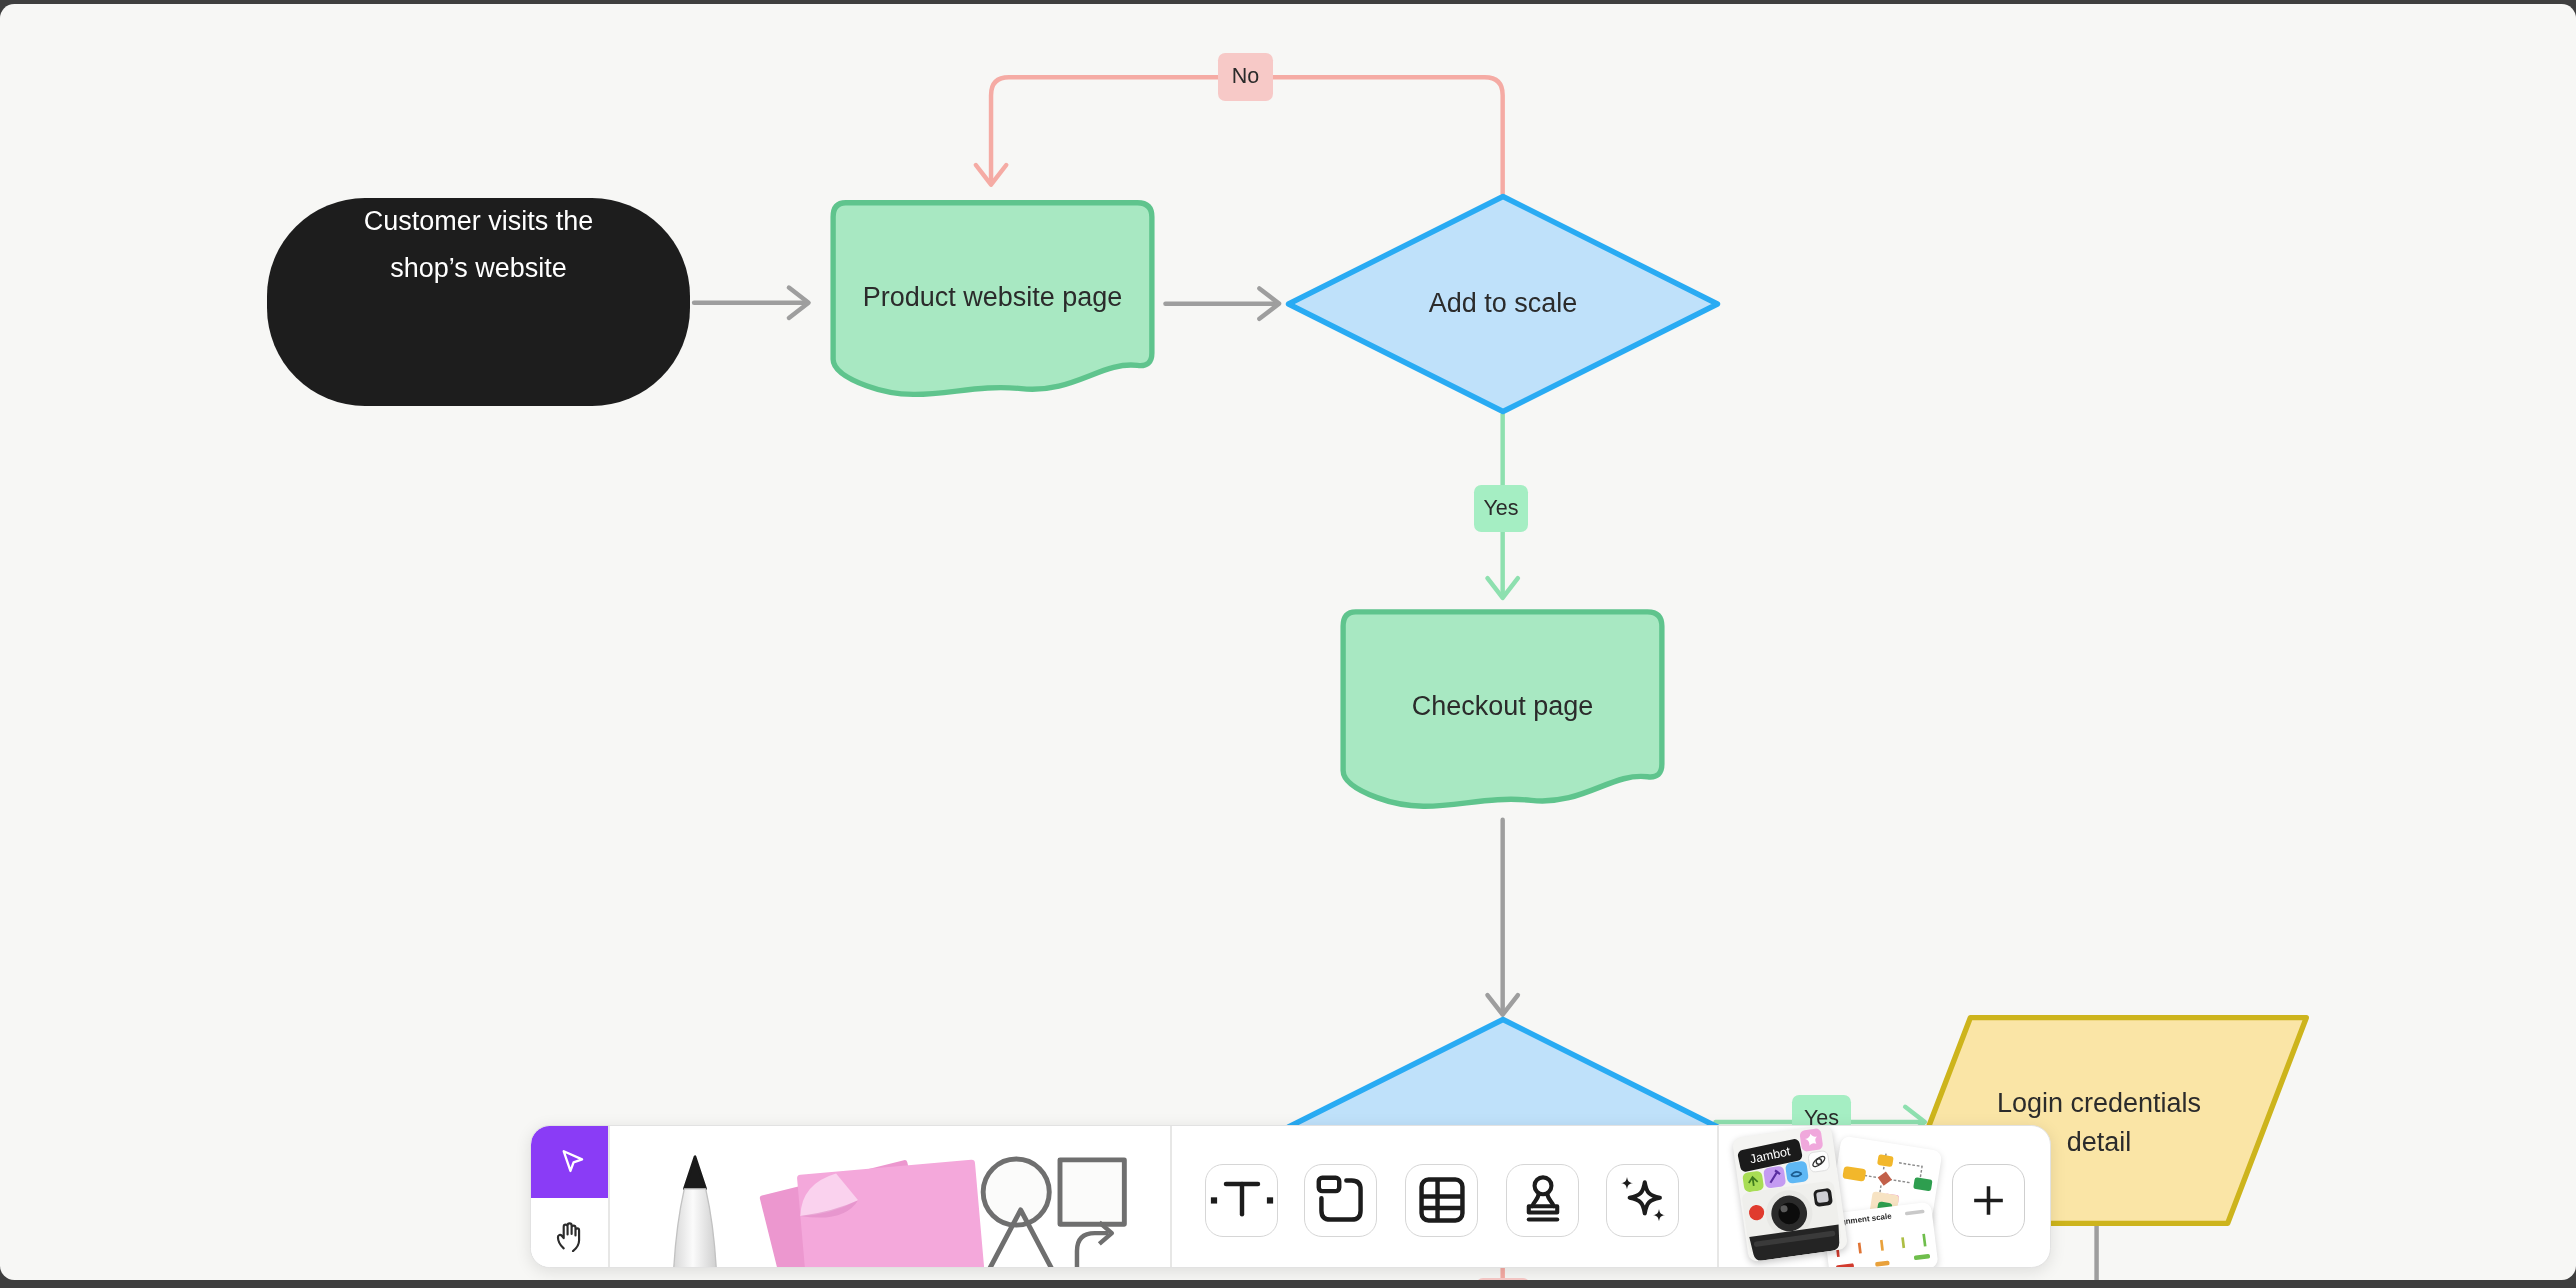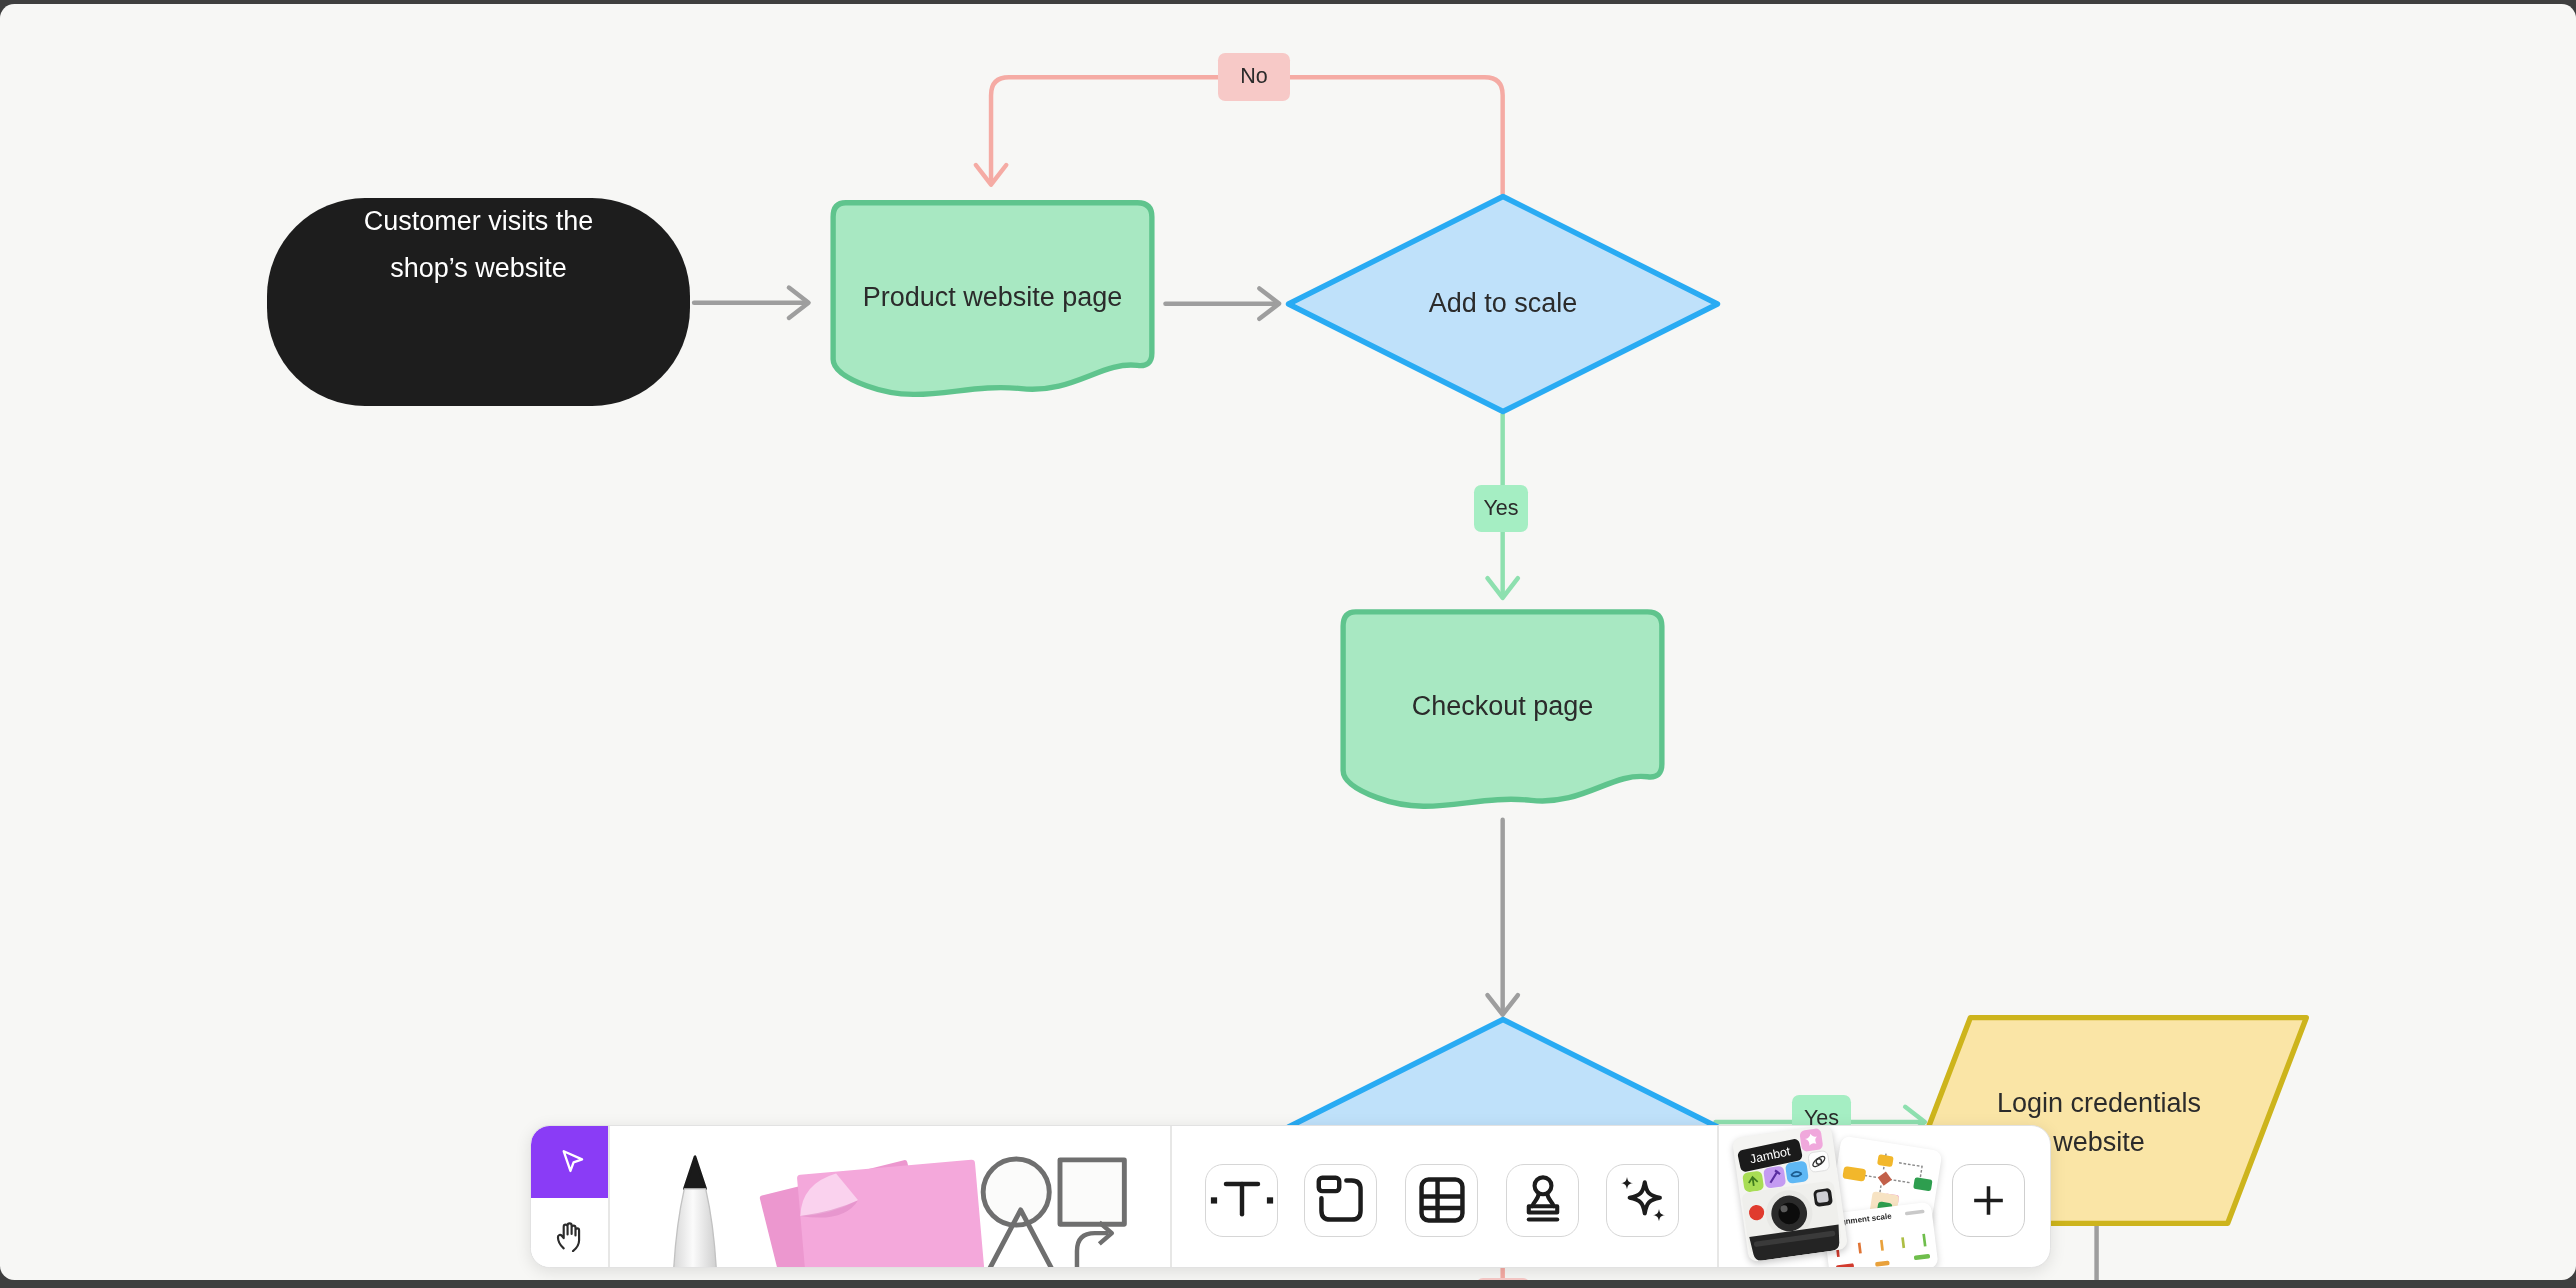--- a/index.html
+++ b/index.html
@@ -24,21 +24,21 @@
   #node-checkout{left:1327px;top:597px;width:351px;height:222px;}
   #label-checkout{left:1327px;top:687px;width:351px;}
   #node-customer{left:1284px;top:1011px;width:438px;height:224px;}
   #label-customer{left:1284px;top:1080px;width:438px;}
   #node-login{left:1889px;top:1011px;width:420px;height:211px;}
   #label-login{left:1889px;top:1080px;width:420px;line-height:39px;}
 
   
   .edge-label{position:absolute;z-index:10;display:flex;align-items:center;justify-content:center;
               font-size:21.5px;color:#2B2B2B;border-radius:7.2px;}
-  #edge-label-no{left:1218px;top:49px;width:72px;height:48px;background:#F7C9C7;}
+  #edge-label-no{left:1218px;top:49px;width:55px;height:48px;background:#F7C9C7;}
   #edge-label-yes1{left:1474px;top:481px;width:54px;height:47px;background:#A5EEC3;}
   #edge-label-yes2{left:1792px;top:1091px;width:59px;height:47px;background:#A5EEC3;}
   #edge-label-no2-clipped{left:1476px;top:1274px;width:54px;height:7.2px;background:#F7C9C7;
               border-radius:7.2px 7.2px 0 0;}
 
   
   .toolbar{position:absolute;left:530px;top:1121px;width:1521px;height:143px;background:#FFFFFF;
            border:0.9px solid #E2E2E2;border-radius:19.7px;box-shadow:0 3.6px 16px rgba(0,0,0,0.10);
            z-index:50;overflow:hidden;box-sizing:border-box;}
   .tb-divider{position:absolute;top:0;bottom:0;width:1.8px;background:#E7E7E6;}
@@ -139,21 +139,21 @@
     <div class="node-label" id="label-checkout">Checkout page</div>
 
     <svg class="node" id="node-customer" viewBox="0 0 490 250" preserveAspectRatio="none">
       <polygon points="245,5 485,125 245,245 5,125" fill="#BFE1FA" stroke="#29ABF3" stroke-width="6" stroke-linejoin="round"></polygon>
     </svg>
 
     <svg class="node" id="node-login" viewBox="0 0 470 236" preserveAspectRatio="none">
       <polygon points="91,3 467,3 379,233 3,233" fill="#FAE5A6" stroke="#CDB41C" stroke-width="6" stroke-linejoin="round"></polygon>
     </svg>
     <div class="node-label" id="label-login">Login credentials
-website</div>
+detail</div>
 
     <div class="edge-label" id="edge-label-no">No</div>
     <div class="edge-label" id="edge-label-yes1">Yes</div>
     <div class="edge-label" id="edge-label-yes2">Yes</div>
     <div class="edge-label" id="edge-label-no2-clipped"></div>
 
     <div class="toolbar">
 
       <div class="tool-cell" id="tool-select">
         <svg width="34" height="34" viewBox="0 0 38 38">

